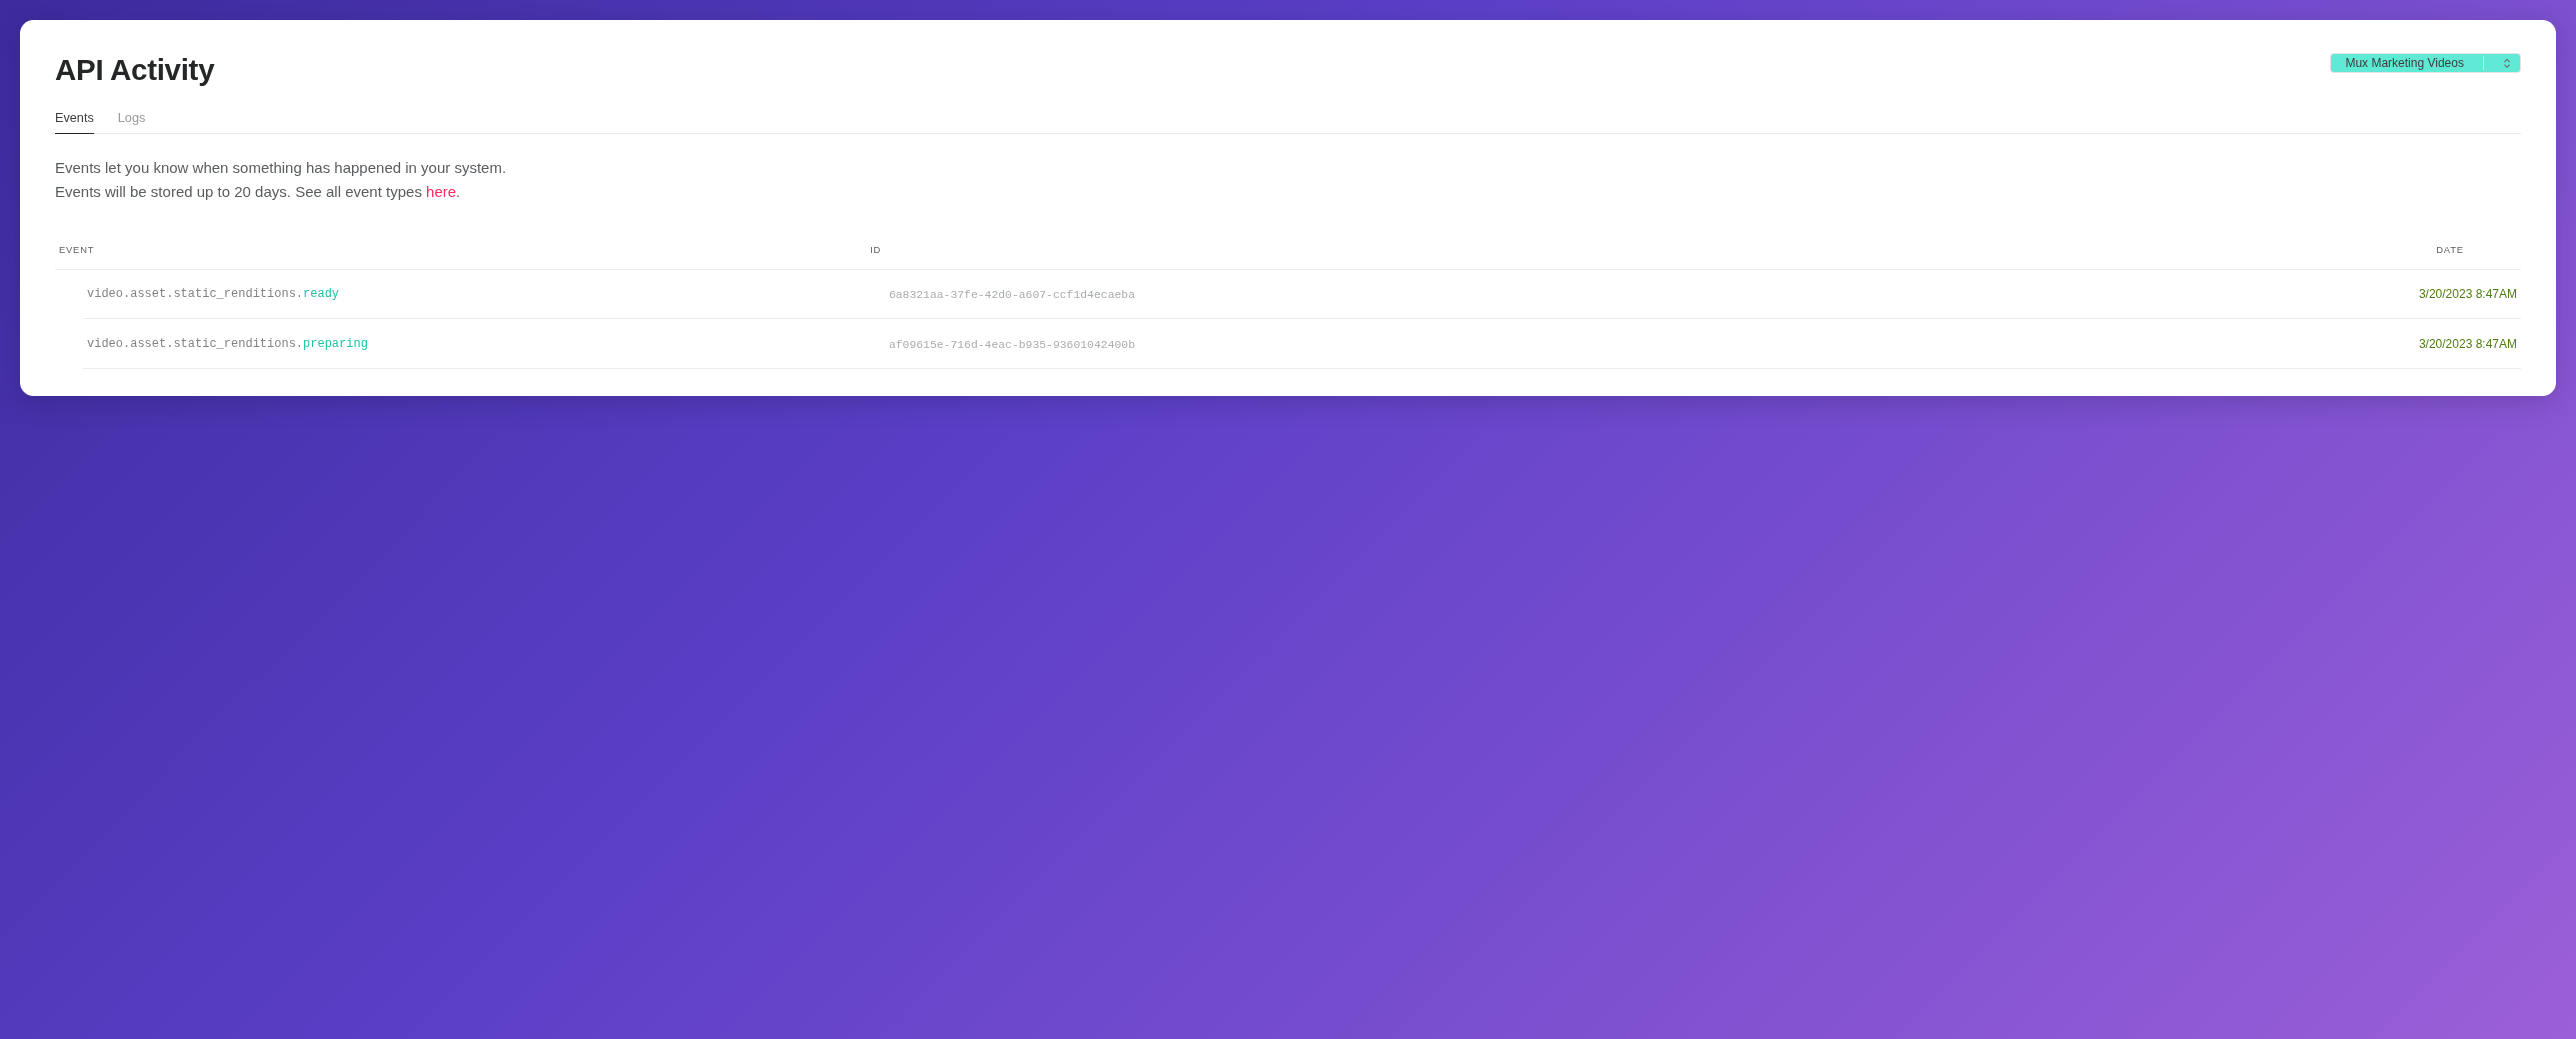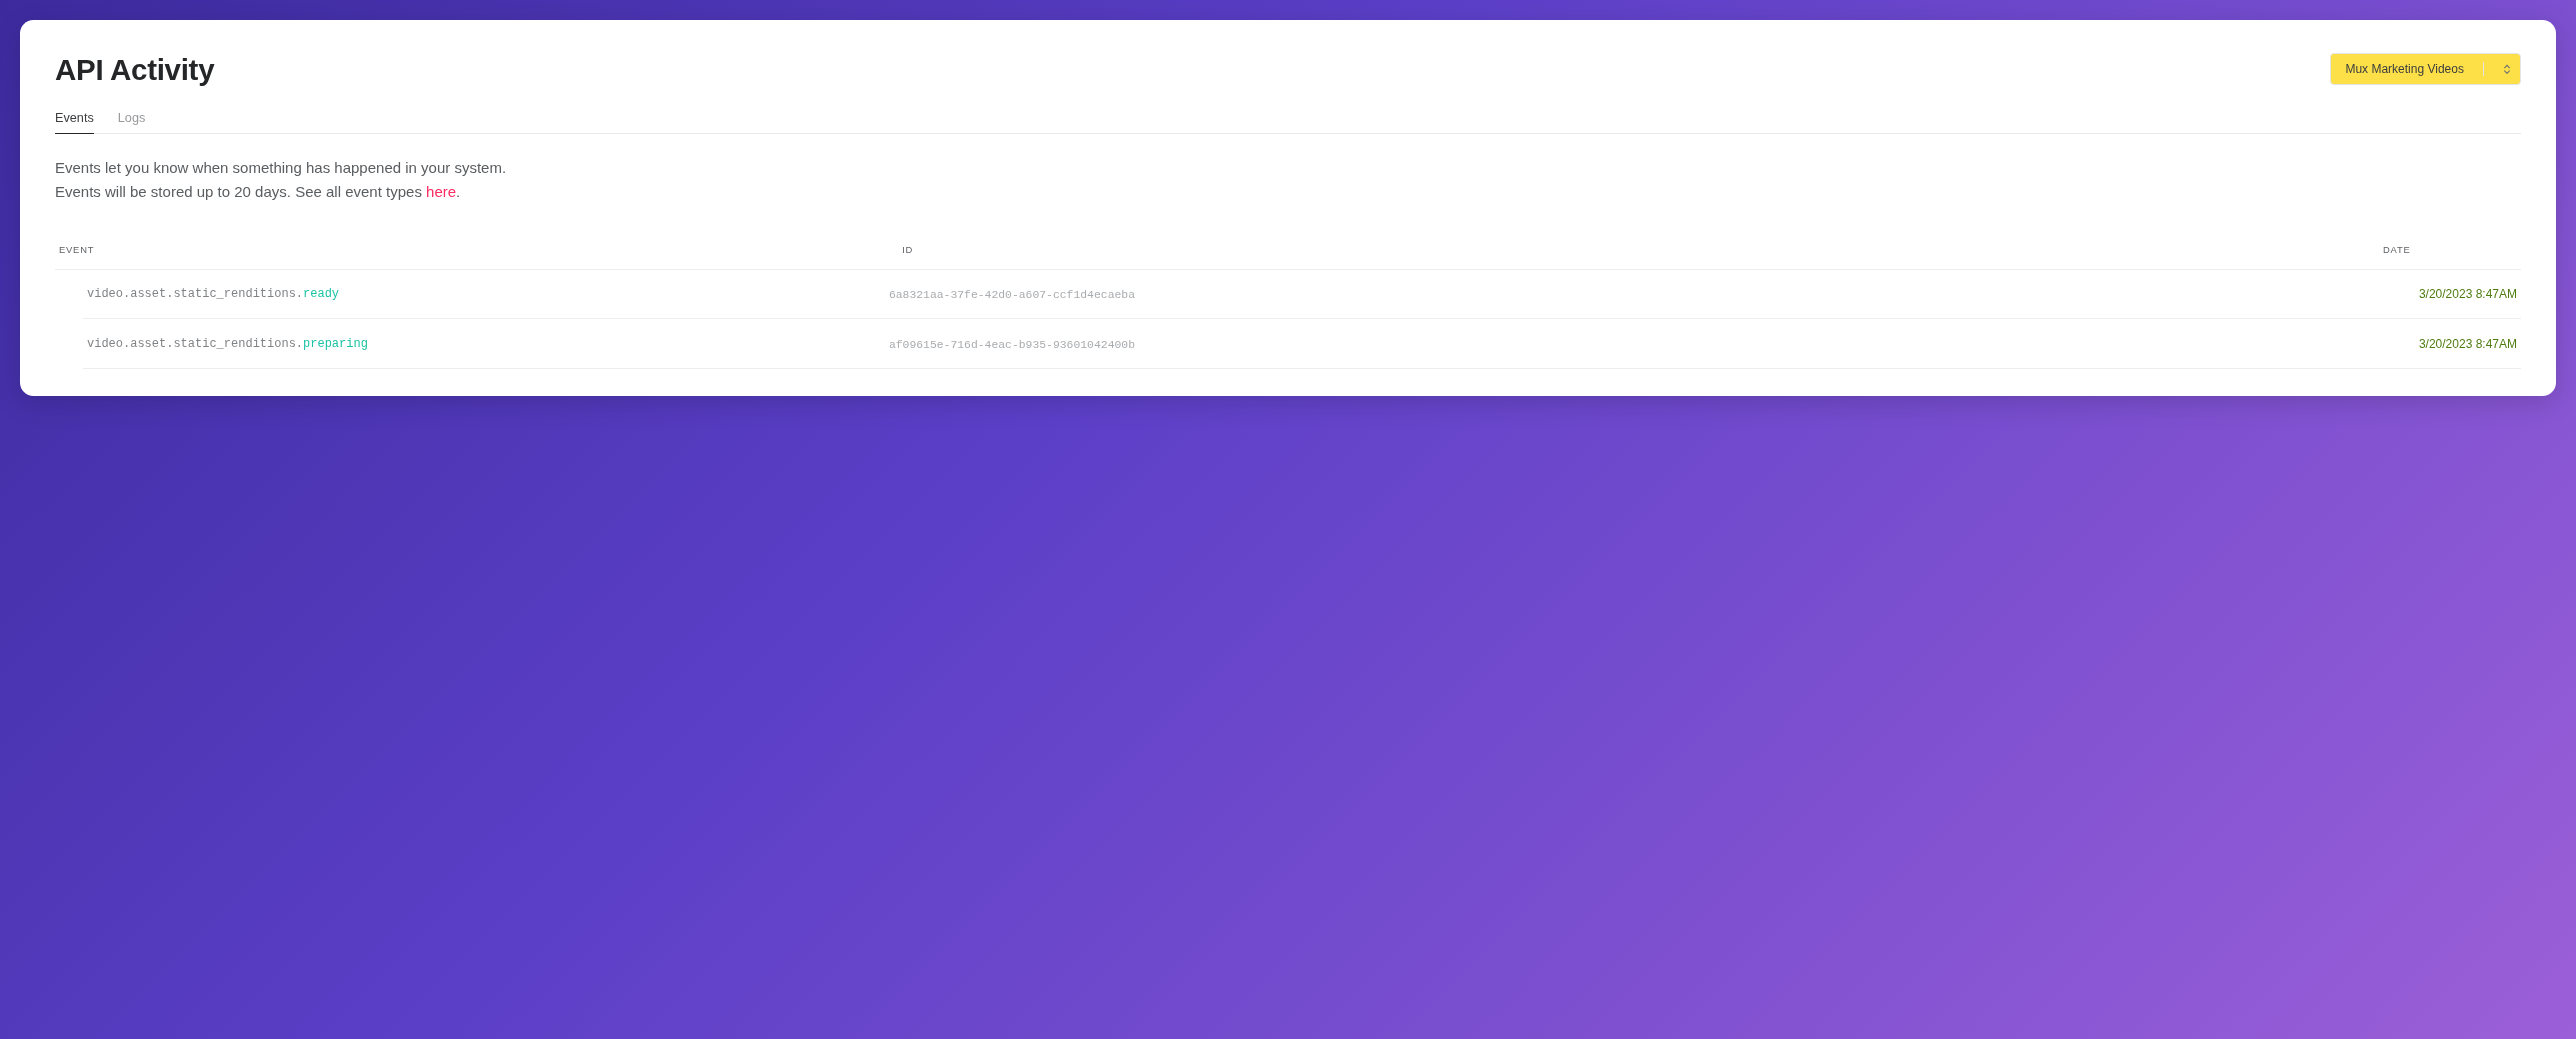--- a/index.html
+++ b/index.html
@@ -31,24 +31,24 @@
       font-size: 29.5px;
       font-weight: 700;
       color: #242628;
       letter-spacing: -0.3px;
     }
     .env-select {
       display: flex;
       align-items: center;
       border: 0.7px solid #e4e4e7;
       border-radius: 4px;
-      height: 32px;
+      height: 20px;
       padding: 0 9.4px 0 14.8px;
       gap: 19px;
-      background: #fde047;
+      background: #5eead4;
       cursor: pointer;
     }
     .env-select-label {
       font-size: 12px;
       color: #3b3d3f;
       font-weight: 500;
     }
     .env-select-divider {
       width: 0.7px;
       height: 14.8px;
@@ -91,31 +91,30 @@
       text-decoration: none;
     }
     .table {
       margin-top: 40px;
       width: 100%;
     }
     .table-header {
       display: flex;
       padding: 0 4px 13.4px 4px;
       border-bottom: 0.7px solid #eceded;
-      gap: 32px;
     }
     .th {
       font-size: 9.4px;
       letter-spacing: 0.8px;
       color: #5c5f62;
       font-weight: 500;
     }
     .col-event { flex: 0 0 33%; }
     .col-id { flex: 1 1 auto; }
-    .col-date { flex: 0 0 134px; text-align: left; }
+    .col-date { flex: 0 0 134px; text-align: center; }
     .table-row {
       display: flex;
       align-items: flex-end;
       padding: 17.4px 4px;
       border-bottom: 0.7px solid #eceded;
       cursor: pointer;
       margin-left: 28px;
     }
     .event-name {
       font-family: "SFMono-Regular", Consolas, "Liberation Mono", Menlo, monospace;

